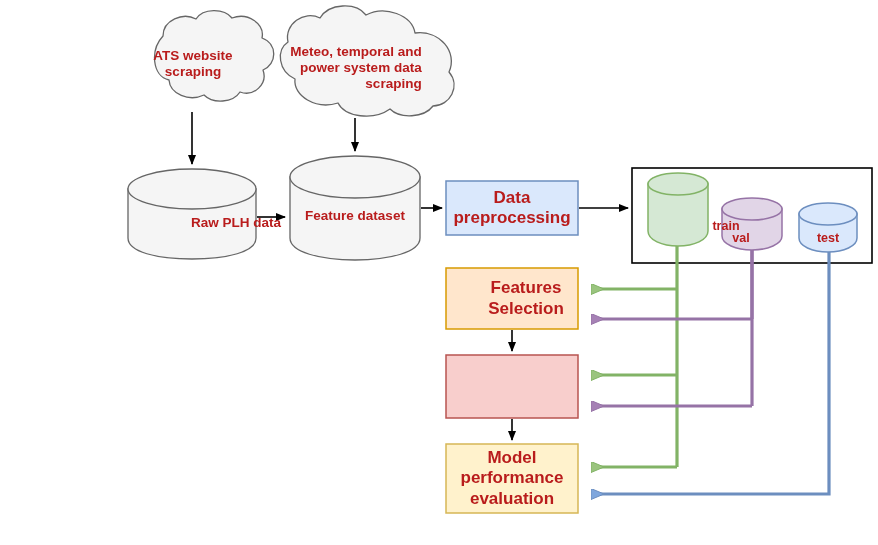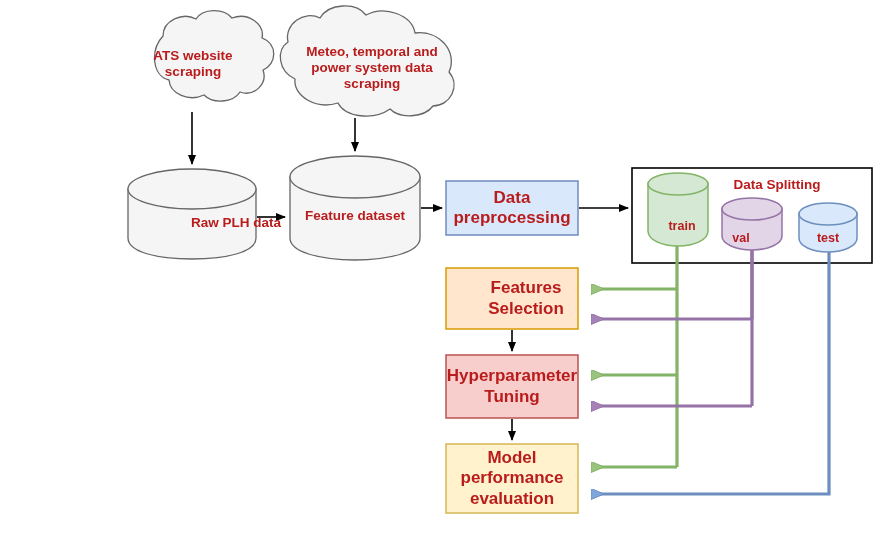--- a/index.html
+++ b/index.html
@@ -160,39 +160,36 @@
       <path d="M512,330 L512,351" fill="none" stroke="#000000" stroke-width="1.6" marker-end="url(#arrow-black)"></path>
     </g>
     <g>
       <path d="M512,419 L512,440" fill="none" stroke="#000000" stroke-width="1.6" marker-end="url(#arrow-black)"></path>
     </g>
   </svg>
 
   <div class="node-label lbl-cloud" style="left:143px; top:36px; width:100px; height:55px;">ATS website
 scraping</div>
 
-  <div class="node-label lbl-cloud" style="left:292px; top:38px; width:160px; height:60px;">Meteo, temporal and
+  <div class="node-label lbl-cloud" style="left:276px; top:38px; width:160px; height:60px;text-align:right;">Meteo, temporal and
 power system data
 scraping</div>
 
   <div class="node-label lbl-cyl" style="left:128px; top:211px; width:128px; height:24px;padding-left:44px;">Raw PLH data</div>
 
   <div class="node-label lbl-cyl" style="left:290px; top:204px; width:130px; height:24px;">Feature dataset</div>
 
   <div class="node-label lbl-box" style="left:446px; top:181px; width:132px; height:54px;">Data preprocessing</div>
 
-  <div class="node-label lbl-split" style="left:712px; top:174px; width:130px; height:22px;">Data Splitting</div>
 
-  <div class="node-label lbl-small" style="left:648px; top:216px; width:68px; height:20px;">train</div>
+  <div class="node-label lbl-small" style="left:648px; top:216px; width:68px; height:20px;padding-left:44px;">train</div>
 
   <div class="node-label lbl-small" style="left:701px; top:228px; width:80px; height:20px;">val</div>
 
   <div class="node-label lbl-small" style="left:799px; top:228px; width:58px; height:20px;">test</div>
 
   <div class="node-label lbl-box" style="left:460px; top:268px; width:132px; height:61px;">Features Selection</div>
 
-  <div class="node-label lbl-box" style="left:446px; top:355px; width:132px; height:63px;">Hyperparameter
-Tuning</div>
 
   <div class="node-label lbl-box" style="left:446px; top:444px; width:132px; height:69px;">Model performance
 evaluation</div>
 
 </div>
 
 </body></html>

